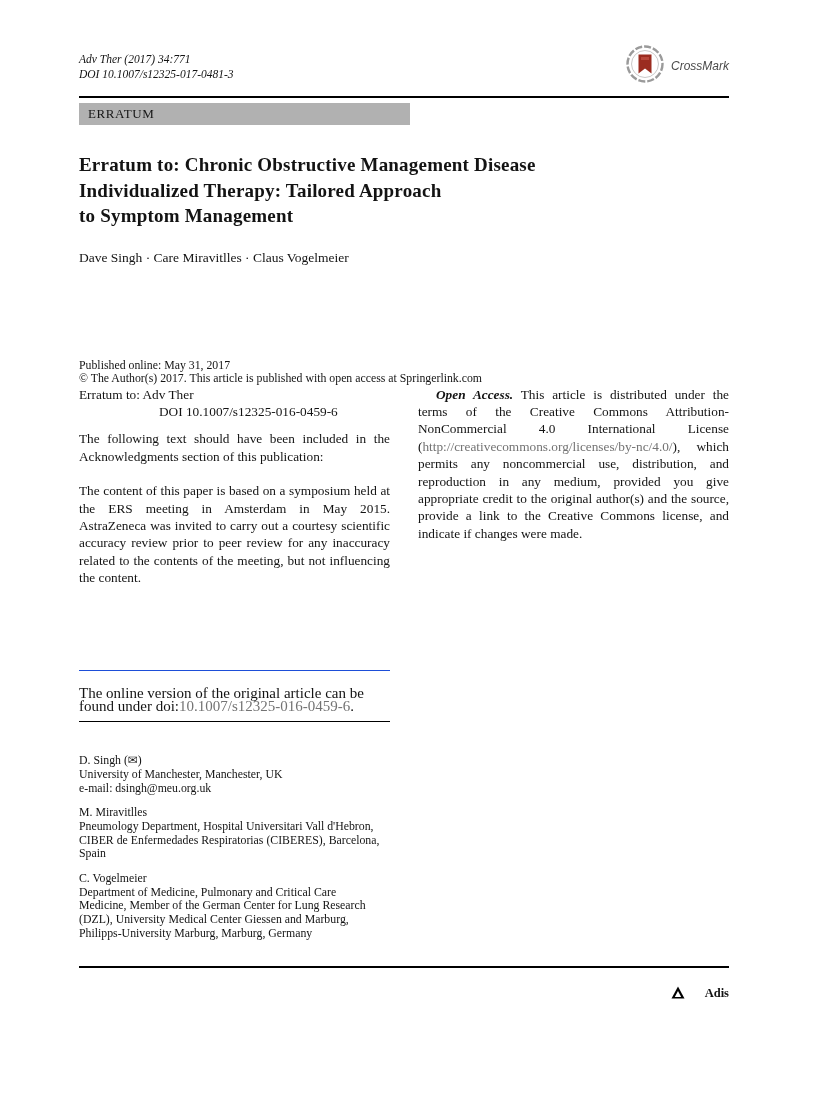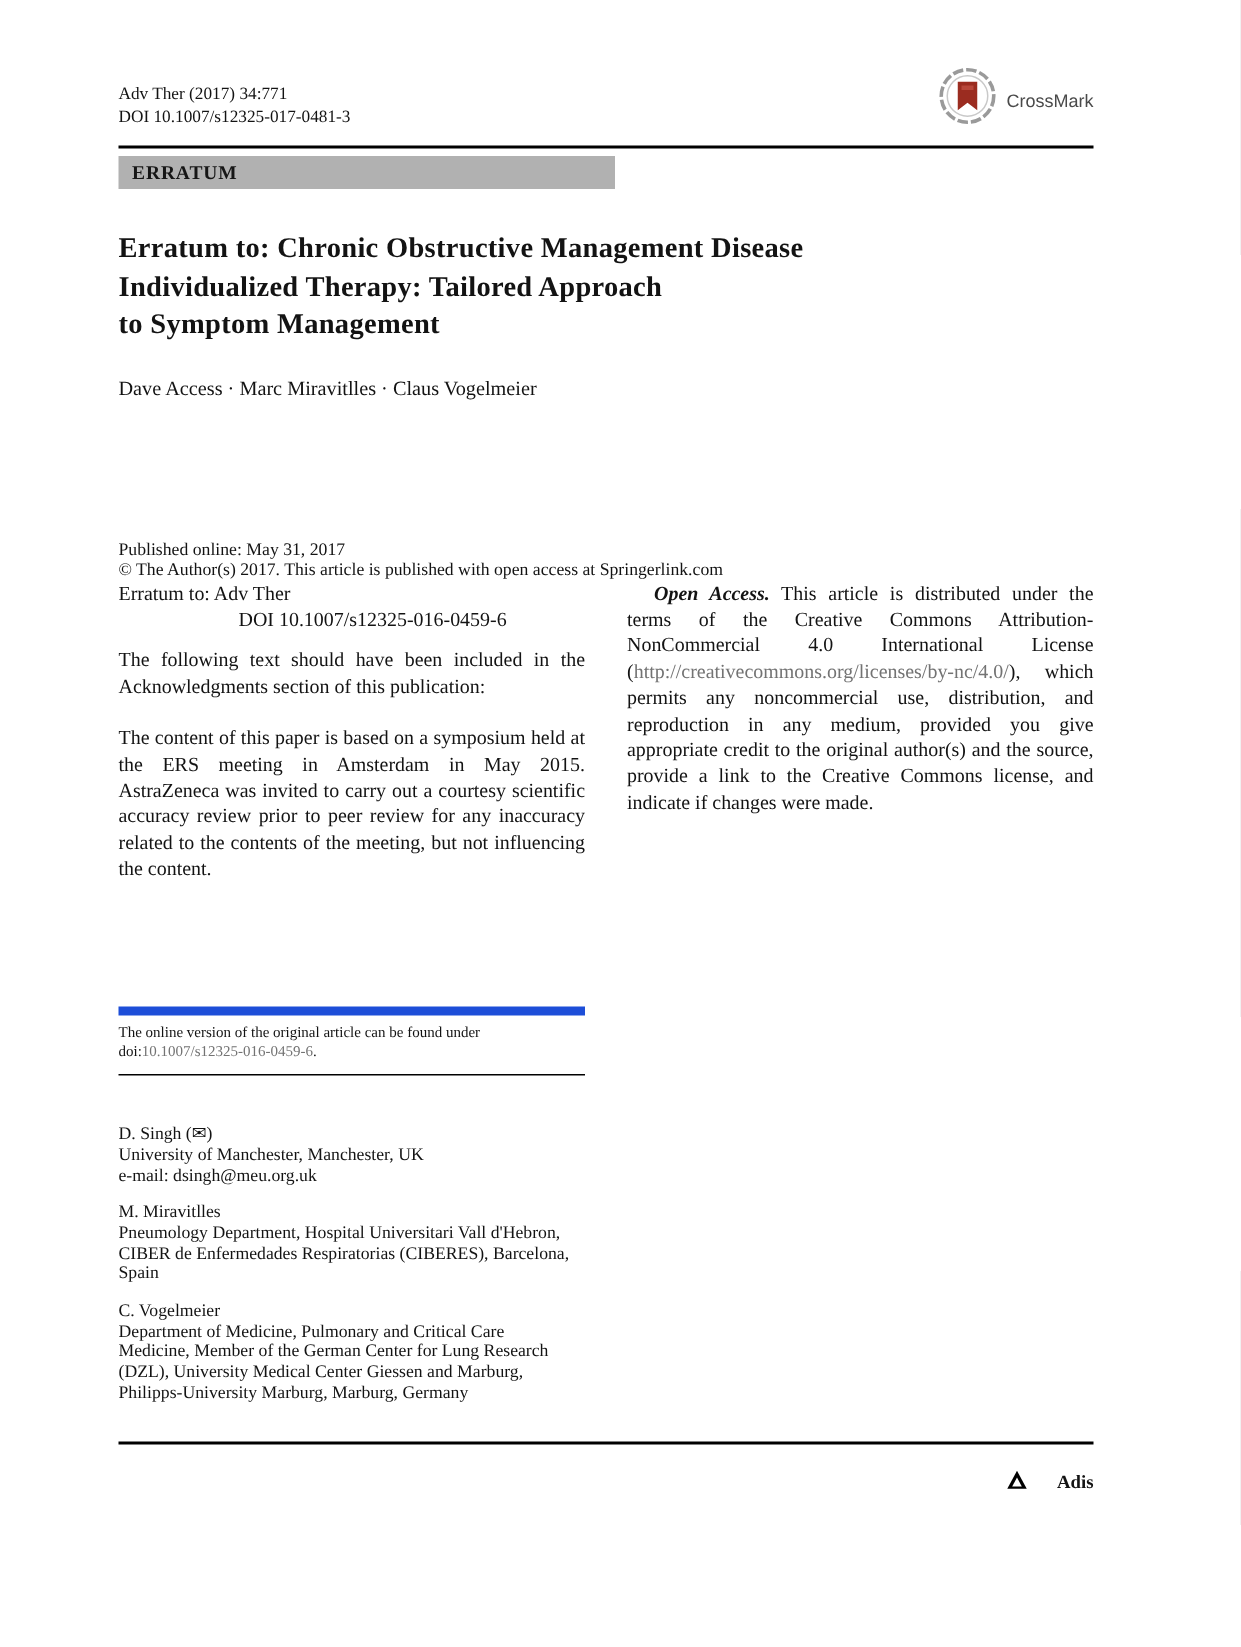--- a/index.html
+++ b/index.html
@@ -10,36 +10,36 @@
     height: 1098px;
     margin: 0 auto;
     background: #ffffff;
     font-family: "Liberation Serif", "DejaVu Serif", serif;
     color: #131313;
     overflow: hidden;
   }
   .content { padding: 52px 98px 0 79px; }
 
   
-  .header { display: flex; justify-content: space-between; align-items: center; }
+  .header { display: flex; justify-content: space-between; align-items: flex-start; font-style: italic; }
   .header-left { font-size: 11.5px; line-height: 15px; }
   .crossmark { display: flex; align-items: center; gap: 6px; margin-top: -8px; cursor: pointer; }
   .crossmark-label { font-family: "Liberation Sans", sans-serif; font-size: 12px; color: #4a4a4a; }
   .rule-thick { border-top: 2.5px solid #000; margin-top: 8px; }
 
   
   .erratum-badge {
     margin-top: 5px;
     width: 331px;
     height: 22px;
     background: #b1b1b1;
     line-height: 22px;
     padding-left: 9px;
     font-size: 13px;
-    font-weight: bold;
+    font-weight: normal;
     letter-spacing: 0.6px;
     color: #161616;
   }
 
   
   .title { margin-top: 27px; font-size: 19px; line-height: 25.5px; font-weight: bold; letter-spacing: 0.2px; }
   .authors { margin-top: 21px; font-size: 13.5px; }
 
   
   .pubinfo { margin-top: 93px; font-size: 11.8px; line-height: 13.5px; }
@@ -51,24 +51,24 @@
   .erratum-ref-doi { padding-left: 80px; }
   .col p { margin-bottom: 17px; }
   .oa-para { text-indent: 18px; }
   .oa-lead { font-weight: bold; font-style: italic; }
   a.link { color: #737373; text-decoration: none; overflow-wrap: anywhere; cursor: pointer; }
 
   
   .footnote {
     margin-top: 66px;
     width: 311px;
-    border-top: 6px solid #1d4ed8;
+    border-top: 1px solid #1d4ed8;
     border-bottom: 1px solid #000;
-    padding: 5px 0 7px;
-    font-size: 10px;
+    padding: 16px 0 7px;
+    font-size: 15px;
     line-height: 13.8px;
   }
 
   
   .affiliations { margin-top: 32px; width: 306px; font-size: 11.8px; line-height: 13.7px; }
   .aff-block { margin-bottom: 11px; }
 
   
   .rule-bottom { border-top: 2.5px solid #000; margin-top: 25px; }
   .footer { margin-top: 17px; display: flex; justify-content: flex-end; align-items: center; gap: 20px; }
@@ -102,21 +102,21 @@
     <div class="erratum-badge">
       <span>ERRATUM</span>
     </div>
 
     <h1 class="title">
       <span>Erratum to: Chronic Obstructive Management Disease</span><br>
       <span>Individualized Therapy: Tailored Approach</span><br>
       <span>to Symptom Management</span>
     </h1>
 
-    <div class="authors">Dave Access · Marc Miravitlles · Claus Vogelmeier</div>
+    <div class="authors">Dave Singh · Care Miravitlles · Claus Vogelmeier</div>
 
     <div class="pubinfo">
       <div>Published online: May 31, 2017</div>
       <div>© The Author(s) 2017. This article is published with open access at Springerlink.com</div>
     </div>
 
     <div class="columns">
       <div class="col">
         <div class="erratum-ref">
           <div>Erratum to: Adv Ther</div>

